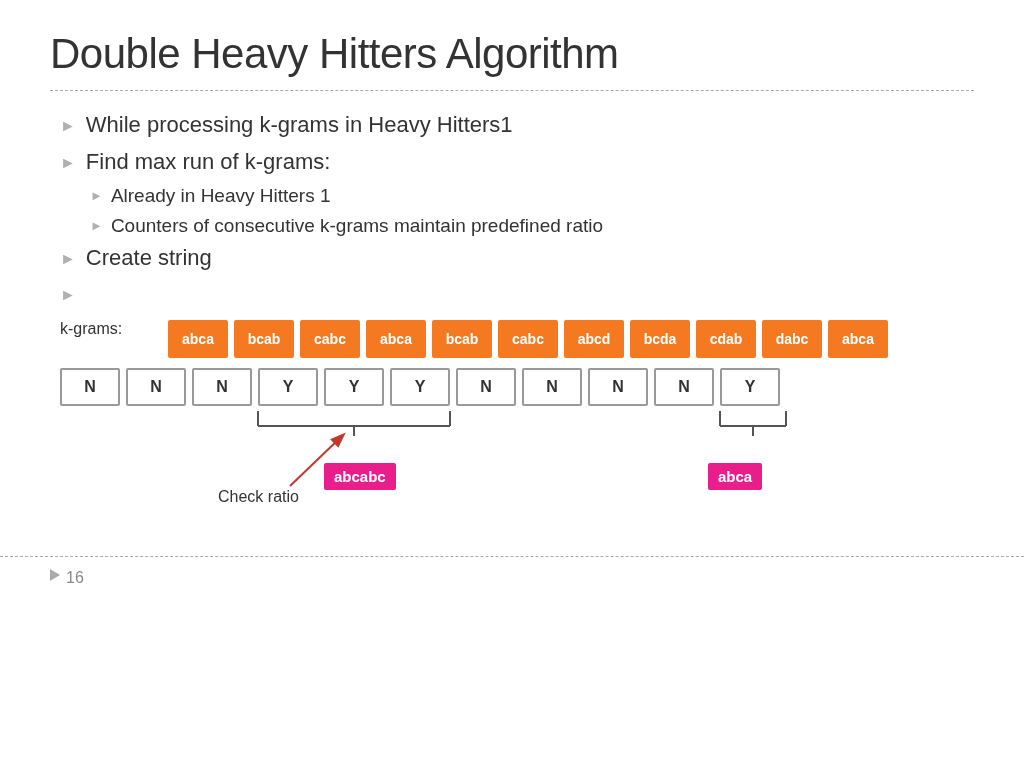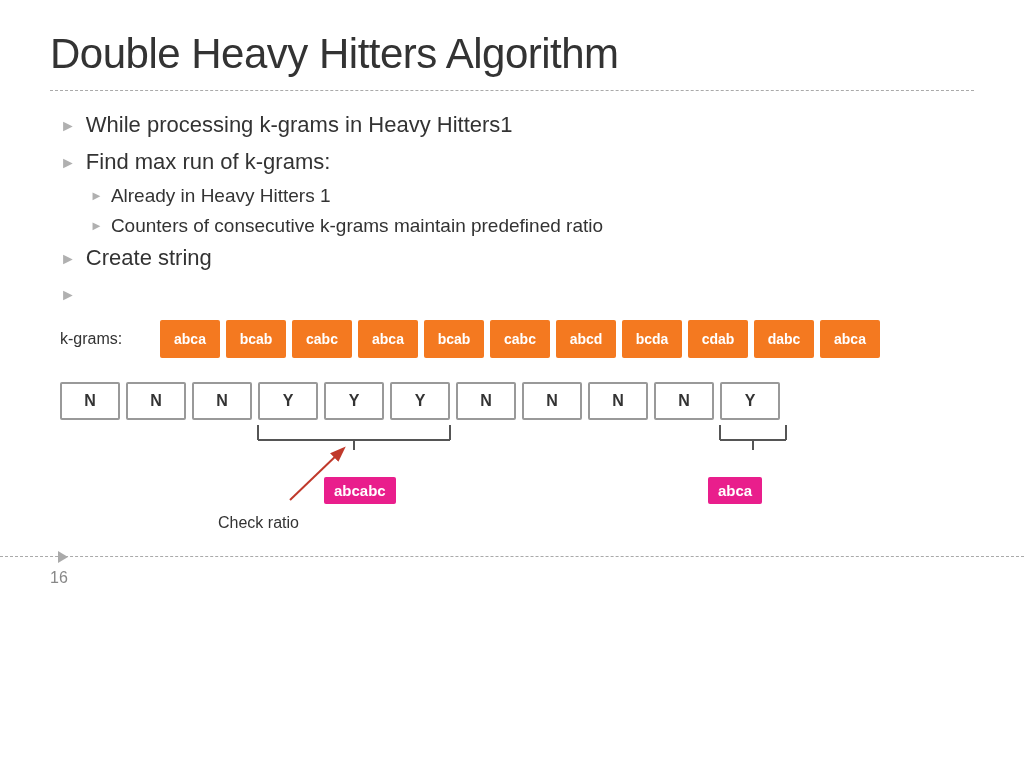--- a/index.html
+++ b/index.html
@@ -81,22 +81,23 @@
 
     
     .diagram {
       position: relative;
       margin-top: 10px;
       padding-left: 10px;
     }
 
     .kgrams-row {
       display: flex;
-      align-items: center;
-      margin-bottom: 24px;
+      align-items: flex-start;
+      margin-bottom: 10px;
+      gap: 8px;
     }
 
     .kgrams-label {
       font-size: 16px;
       color: #333;
       width: 100px;
       flex-shrink: 0;
     }
 
     .kgrams-boxes {
@@ -183,23 +184,22 @@
       border-top: 1.5px dashed #aaaaaa;
     }
 
     .slide-number {
       position: absolute;
       bottom: 15px;
       left: 50px;
       font-size: 16px;
       color: #888;
       display: flex;
-      align-items: flex-end;
+      align-items: flex-start;
       gap: 6px;
-      flex-direction: column;
     }
 
     .slide-number-arrow {
       width: 0;
       height: 0;
       border-top: 6px solid transparent;
       border-bottom: 6px solid transparent;
       border-left: 10px solid #aaa;
     }
   </style>
@@ -293,21 +293,21 @@
           <line x1="660" y1="5" x2="660" y2="20" stroke="#555" stroke-width="2"></line>
           <line x1="660" y1="20" x2="726" y2="20" stroke="#555" stroke-width="2"></line>
           <line x1="726" y1="5" x2="726" y2="20" stroke="#555" stroke-width="2"></line>
           <line x1="693" y1="20" x2="693" y2="30" stroke="#555" stroke-width="2"></line>
         </svg>
 
         <div class="string-label" style="top: 95px; left: 264px;">abcabc</div>
 
         <div class="string-label" style="top: 95px; left: 648px;">abca</div>
 
-        <div class="check-ratio-label" style="top: 132px; left: 158px;">Check ratio</div>
+        <div class="check-ratio-label" style="top: 120px; left: 158px;">Check ratio</div>
       </div>
     </div>
   </div>
 
   <hr class="footer-divider">
 
   <div class="slide-number">
     <div class="slide-number-arrow"></div>
     <span>16</span>
   </div>

